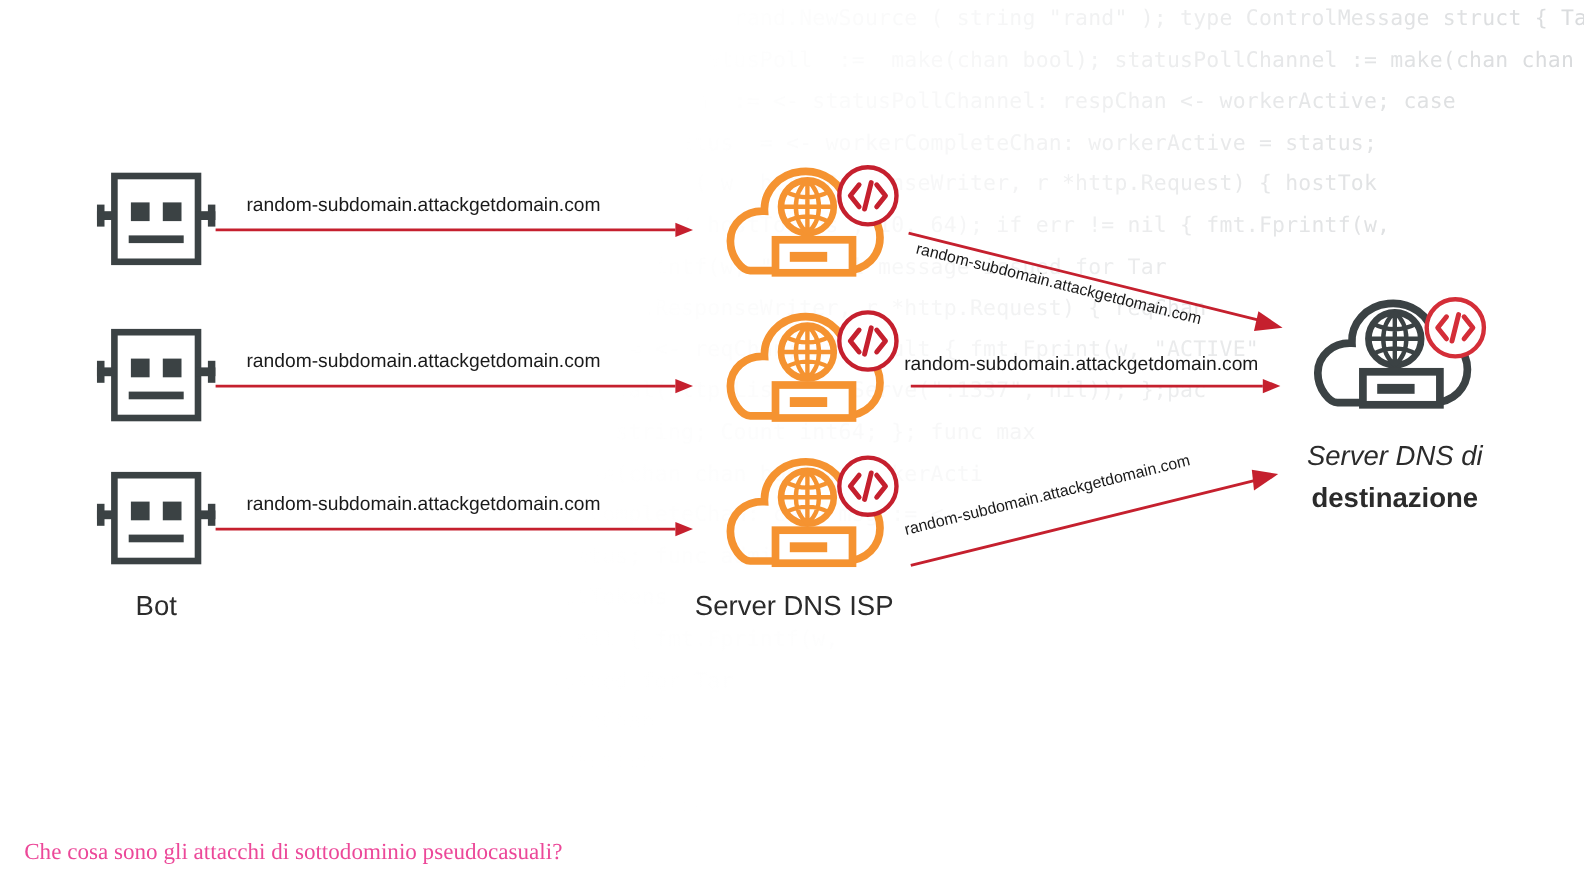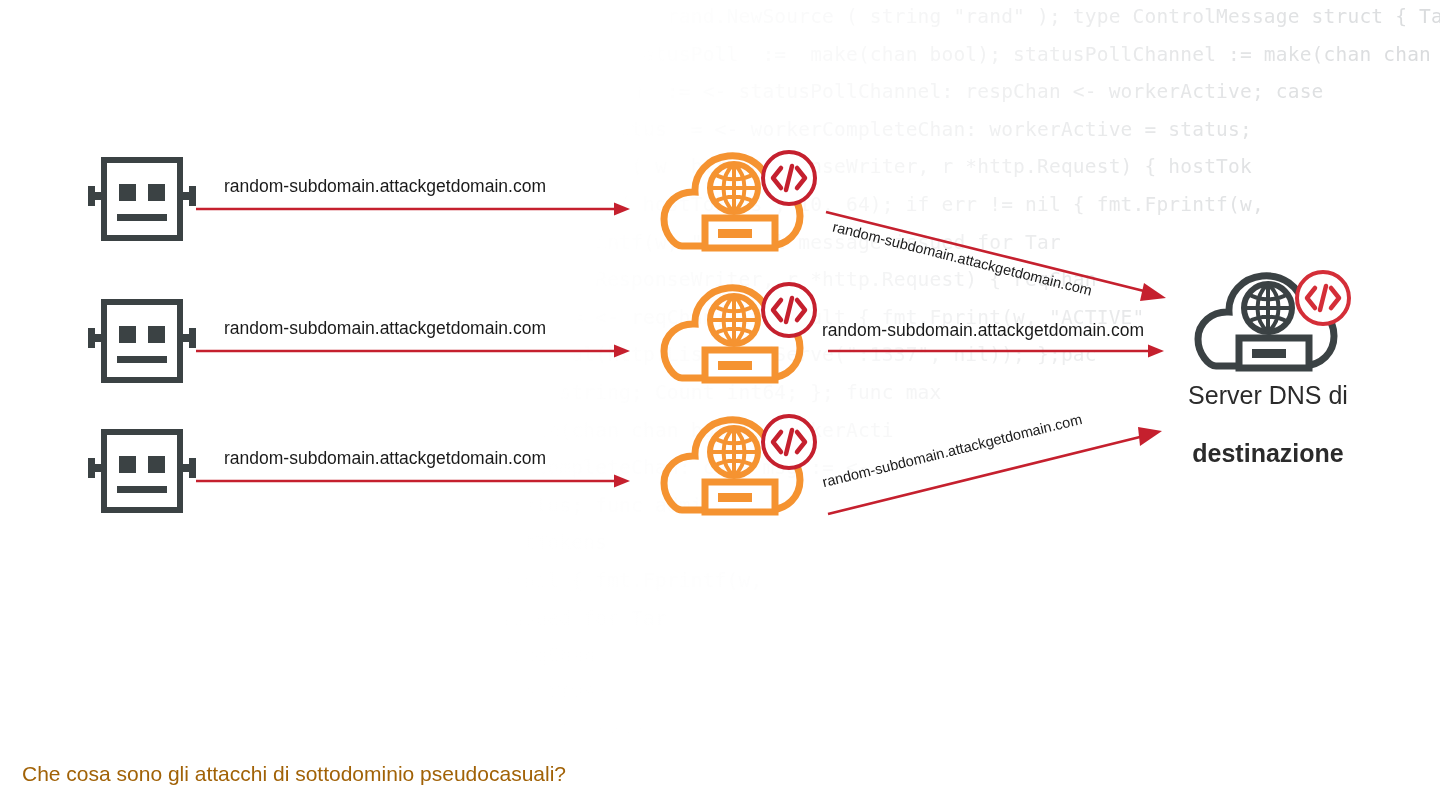--- a/index.html
+++ b/index.html
@@ -77,23 +77,23 @@
   }
 
   .arrow-svg { position: absolute; z-index: 4; overflow: visible; }
 
   
   #caption {
     position: absolute;
     left: 22px;
     top: 762px;
     font-size: 21px;
-    color: #a16207;
+    color: #ec4899;
     z-index: 6;
-    font-family: Liberation Sans, sans-serif;
+    font-family: Liberation Serif, serif;
   }
   #logo {
     position: absolute;
     right: 0px;
     top: 742px;
     width: 190px;
     height: 66px;
     z-index: 6;
   }
 </style>
@@ -163,20 +163,21 @@
       <rect x="0" y="40" width="18" height="8" fill="#3B4244"></rect>
       <rect x="0" y="34" width="7" height="20" fill="#3B4244"></rect>
       <rect x="90" y="40" width="18" height="8" fill="#3B4244"></rect>
       <rect x="101" y="34" width="7" height="20" fill="#3B4244"></rect>
       <rect x="31" y="32" width="17" height="17" fill="#3B4244"></rect>
       <rect x="60" y="32" width="17" height="17" fill="#3B4244"></rect>
       <rect x="29" y="62" width="50" height="7" fill="#3B4244"></rect>
     </svg>
   </div>
 
+  <div class="node-label" style="left:62px; top:536px; width:160px;">Bot</div>
 
   <div class="node" style="left:648px; top:146px;">
     <svg width="172" height="112" viewBox="0 0 172 112">
       <path d="M34 100 H120 C140 100 152 86 152 70 C152 52 138 40 122 41 C118 20 100 8 80 10 C60 12 46 28 47 46 C30 45 16 57 16 73 C16 88 27 100 34 100 Z" fill="none" stroke="#F59331" stroke-width="7" stroke-linecap="round"></path>
       <circle cx="86" cy="42" r="24" fill="none" stroke="#F59331" stroke-width="6"></circle>
       <path d="M62 42 H110 M86 18 V66 M86 18 C72 30 72 54 86 66 M86 18 C100 30 100 54 86 66 M66 28 C78 35 94 35 106 28 M66 56 C78 49 94 49 106 56" fill="none" stroke="#F59331" stroke-width="4"></path>
       <rect x="57" y="72" width="70" height="30" fill="#ffffff" stroke="#F59331" stroke-width="7"></rect>
       <rect x="70" y="83" width="34" height="9" fill="#F59331"></rect>
       <circle cx="141" cy="32" r="26" fill="#ffffff" stroke="#C5202E" stroke-width="4"></circle>
       <path d="M133 22 L125 32 L133 42 M149 22 L157 32 L149 42 M144 20 L138 44" fill="none" stroke="#C5202E" stroke-width="4.5" stroke-linecap="round" stroke-linejoin="round"></path>
@@ -200,34 +201,35 @@
       <path d="M34 100 H120 C140 100 152 86 152 70 C152 52 138 40 122 41 C118 20 100 8 80 10 C60 12 46 28 47 46 C30 45 16 57 16 73 C16 88 27 100 34 100 Z" fill="none" stroke="#F59331" stroke-width="7" stroke-linecap="round"></path>
       <circle cx="86" cy="42" r="24" fill="none" stroke="#F59331" stroke-width="6"></circle>
       <path d="M62 42 H110 M86 18 V66 M86 18 C72 30 72 54 86 66 M86 18 C100 30 100 54 86 66 M66 28 C78 35 94 35 106 28 M66 56 C78 49 94 49 106 56" fill="none" stroke="#F59331" stroke-width="4"></path>
       <rect x="57" y="72" width="70" height="30" fill="#ffffff" stroke="#F59331" stroke-width="7"></rect>
       <rect x="70" y="83" width="34" height="9" fill="#F59331"></rect>
       <circle cx="141" cy="32" r="26" fill="#ffffff" stroke="#C5202E" stroke-width="4"></circle>
       <path d="M133 22 L125 32 L133 42 M149 22 L157 32 L149 42 M144 20 L138 44" fill="none" stroke="#C5202E" stroke-width="4.5" stroke-linecap="round" stroke-linejoin="round"></path>
     </svg>
   </div>
 
+  <div class="node-label" style="left:592px; top:536px; width:260px;">Server DNS ISP</div>
 
   <div class="node" style="left:1182px; top:266px;">
     <svg width="172" height="112" viewBox="0 0 172 112">
       <path d="M34 100 H120 C140 100 152 86 152 70 C152 52 138 40 122 41 C118 20 100 8 80 10 C60 12 46 28 47 46 C30 45 16 57 16 73 C16 88 27 100 34 100 Z" fill="none" stroke="#3B4244" stroke-width="7" stroke-linecap="round"></path>
       <circle cx="86" cy="42" r="24" fill="none" stroke="#3B4244" stroke-width="6"></circle>
       <path d="M62 42 H110 M86 18 V66 M86 18 C72 30 72 54 86 66 M86 18 C100 30 100 54 86 66 M66 28 C78 35 94 35 106 28 M66 56 C78 49 94 49 106 56" fill="none" stroke="#3B4244" stroke-width="4"></path>
       <rect x="57" y="72" width="70" height="30" fill="#ffffff" stroke="#3B4244" stroke-width="7"></rect>
       <rect x="70" y="83" width="34" height="9" fill="#3B4244"></rect>
       <circle cx="141" cy="32" r="26" fill="#ffffff" stroke="#D42E38" stroke-width="4"></circle>
       <path d="M133 22 L125 32 L133 42 M149 22 L157 32 L149 42 M144 20 L138 44" fill="none" stroke="#D42E38" stroke-width="4.5" stroke-linecap="round" stroke-linejoin="round"></path>
     </svg>
   </div>
 
-  <div class="node-label" style="left:1138px; top:380px; width:260px;">Server DNS di</div>
+  <div class="node-label" style="left:1138px; top:400px; width:260px;font-style:italic;">Server DNS di</div>
   <div class="node-label" style="left:1138px; top:438px; width:260px;font-weight:bold;">destinazione</div>
 
   <div class="arrow-label" style="left:224px; top:176px;">random-subdomain.attackgetdomain.com</div>
   <svg class="arrow-svg" style="left:196px; top:200px;" width="440" height="18">
     <line x1="0" y1="9" x2="418" y2="9" stroke="#C5202E" stroke-width="2.6"></line>
     <path d="M418 2.5 L434 9 L418 15.5 Z" fill="#C5202E"></path>
   </svg>
 
   <div class="arrow-label" style="left:224px; top:318px;">random-subdomain.attackgetdomain.com</div>
   <svg class="arrow-svg" style="left:196px; top:342px;" width="440" height="18">

